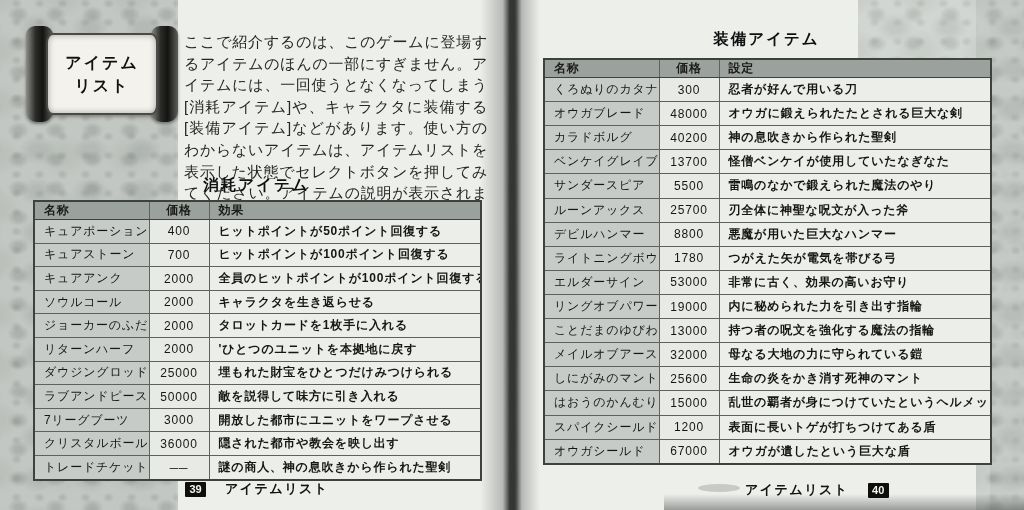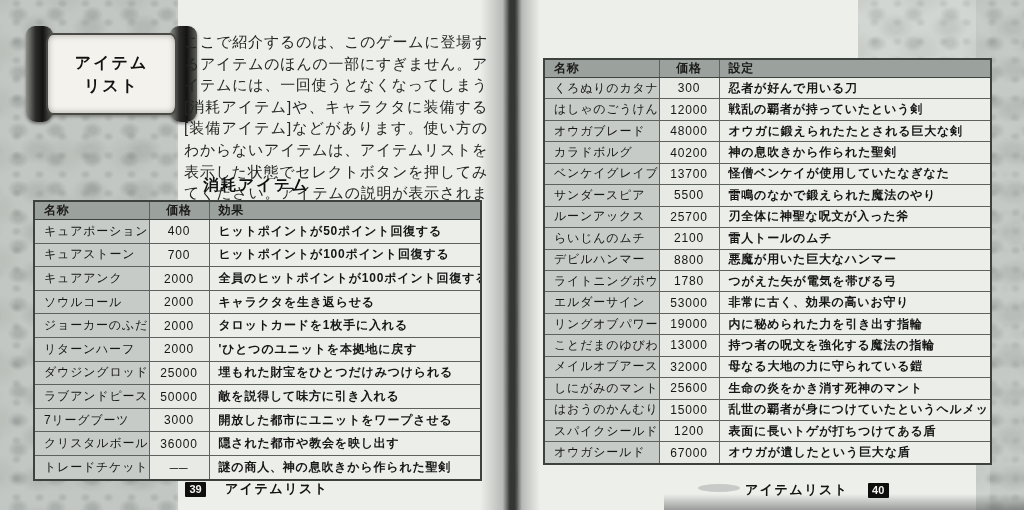--- a/index.html
+++ b/index.html
@@ -31,21 +31,21 @@
     background:linear-gradient(to top, rgba(84,88,86,.55), rgba(84,88,86,0));
   }
   .gutter{
     position:absolute;left:480px;top:0;width:60px;height:510px;
     background:linear-gradient(90deg,
       rgba(120,124,120,0) 0%, rgba(116,120,116,.45) 38%,
       #343634 50%, #343634 58%,
       rgba(116,120,116,.45) 70%, rgba(120,124,120,0) 100%);
   }
   
-  .banner{position:absolute;left:26px;top:26px;width:171px;height:96px;}
+  .banner{position:absolute;left:26px;top:26px;width:152px;height:96px;}
   .rod{position:absolute;top:0;width:27px;height:96px;border-radius:9px 9px 11px 11px;
        background:linear-gradient(90deg,#8e8e8a 0%,#2c2c2a 35%,#131311 62%,#5e5e5a 100%);
        box-shadow:0 2px 3px rgba(40,40,40,.5);}
   .rod.left{left:0;} .rod.right{right:0;}
   .parchment{
     position:absolute;left:20px;right:20px;top:7px;bottom:7px;
     background:#f3f2ec;border:2px solid #4a4a46;border-radius:7px/10px;
     box-shadow:inset 0 0 6px rgba(70,70,66,.45), 0 2px 3px rgba(60,60,56,.4);
     display:flex;flex-direction:column;align-items:center;justify-content:center;
   }
@@ -193,20 +193,21 @@
             <td class="c2">謎の商人、神の息吹きから作られた聖剣</td>
           </tr>
         </tbody>
     </table>
   </div>
   <div class="footer footer-left">
     <span class="page-num">39</span>
     <span class="footer-label">アイテムリスト</span>
   </div>
 
+  <div class="section-title title-right">装備アイテム</div>
   <div class="table-wrap wrap-right">
     <table class="item-table">
       <colgroup>
           <col class="c0">
           <col class="c1">
           <col class="c2">
         </colgroup>
       <thead>
           <tr>
             <th class="c0">名称</th>
@@ -214,25 +215,20 @@
             <th class="c2">設定</th>
           </tr>
         </thead>
       <tbody>
           <tr>
             <td class="c0">くろぬりのカタナ</td>
             <td class="c1">300</td>
             <td class="c2">忍者が好んで用いる刀</td>
           </tr>
           <tr>
-            <td class="c0">はしゃのごうけん</td>
-            <td class="c1">12000</td>
-            <td class="c2">戦乱の覇者が持っていたという剣</td>
-          </tr>
-          <tr>
             <td class="c0">オウガブレード</td>
             <td class="c1">48000</td>
             <td class="c2">オウガに鍛えられたたとされる巨大な剣</td>
           </tr>
           <tr>
             <td class="c0">カラドボルグ</td>
             <td class="c1">40200</td>
             <td class="c2">神の息吹きから作られた聖剣</td>
           </tr>
           <tr>
@@ -242,25 +238,20 @@
           </tr>
           <tr>
             <td class="c0">サンダースピア</td>
             <td class="c1">5500</td>
             <td class="c2">雷鳴のなかで鍛えられた魔法のやり</td>
           </tr>
           <tr>
             <td class="c0">ルーンアックス</td>
             <td class="c1">25700</td>
             <td class="c2">刃全体に神聖な呪文が入った斧</td>
-          </tr>
-          <tr>
-            <td class="c0">らいじんのムチ</td>
-            <td class="c1">2100</td>
-            <td class="c2">雷人トールのムチ</td>
           </tr>
           <tr>
             <td class="c0">デビルハンマー</td>
             <td class="c1">8800</td>
             <td class="c2">悪魔が用いた巨大なハンマー</td>
           </tr>
           <tr>
             <td class="c0">ライトニングボウ</td>
             <td class="c1">1780</td>
             <td class="c2">つがえた矢が電気を帯びる弓</td>

